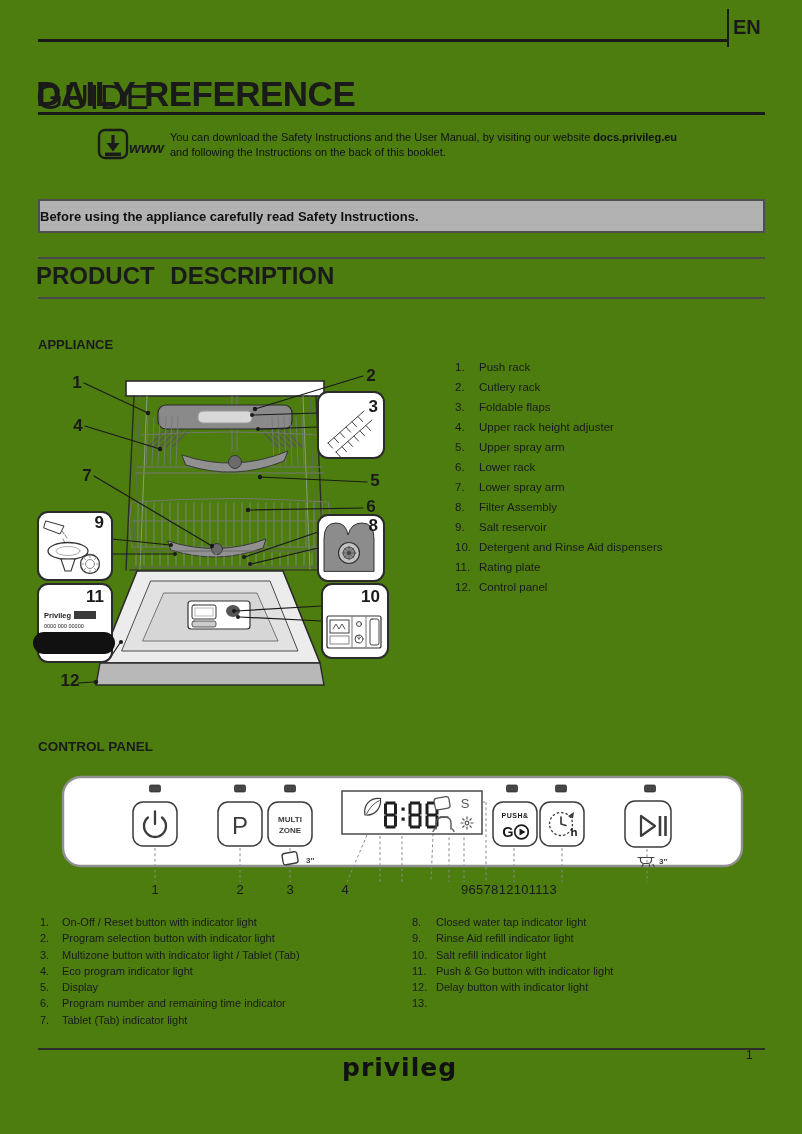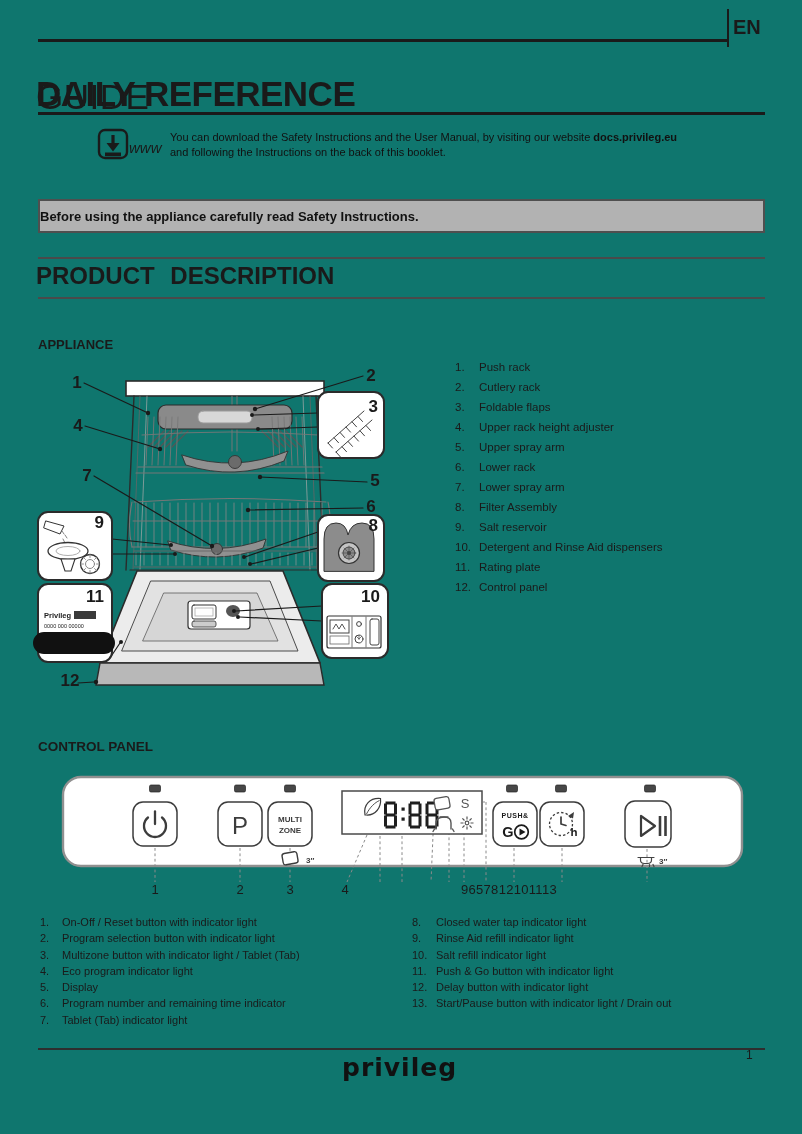--- a/index.html
+++ b/index.html
@@ -1,26 +1,26 @@
 <!DOCTYPE html>
 <html><head>
 <meta charset="utf-8">
 <style>
   html,body{margin:0;padding:0;background:#e8e8e8;}
-  #page{position:relative;width:802px;height:1134px;background:#0f766e;margin:0 auto;
+  #page{position:relative;width:802px;height:1134px;background:#4d7c0f;margin:0 auto;
         font-family:"Liberation Sans",sans-serif;color:#1a1a1a;overflow:hidden;}
   .abs{position:absolute;}
   .rule{position:absolute;background:#1a1a1a;}
   .rule-thin{position:absolute;background:#4a4a4a;}
   .title1{font-size:35px;font-weight:bold;letter-spacing:-0.5px;line-height:35px;margin-top:32px;}
   .title2{font-size:35px;font-weight:normal;letter-spacing:0.5px;line-height:35px;}
   .lang{font-size:20px;font-weight:bold;}
   .dl-text{font-size:11px;line-height:15px;color:#111;}
   .dl-text b{font-weight:bold;}
-  .www{font-size:15px;font-weight:normal;font-style:italic;}
+  .www{font-size:15px;font-weight:bold;font-style:italic;}
   .banner{position:absolute;left:38px;top:199px;width:727px;height:34px;box-sizing:border-box;
           background:#b2b2b2;border:2px solid #4f4f4f;display:flex;align-items:center;justify-content:flex-start;
           font-size:13px;font-weight:bold;color:#111;}
   .h1{font-size:24px;font-weight:bold;word-spacing:9px;letter-spacing:0;}
   .h2{font-size:13px;font-weight:bold;}
   .plist{position:absolute;left:455px;top:361px;font-size:11.5px;}
   .plist .row{height:20px;display:flex;align-items:flex-start;}
   .plist .n{min-width:24px;}
   .legend{position:absolute;font-size:11px;line-height:16.3px;}
   .legend .row{display:flex;}
@@ -462,21 +462,20 @@
     <div class="row">
         <span class="n">11.</span>
         <span>Push &amp; Go button with indicator light</span>
       </div>
     <div class="row">
         <span class="n">12.</span>
         <span>Delay button with indicator light</span>
       </div>
     <div class="row">
         <span class="n">13.</span>
-        <span>Start/Pause button with indicator light / Drain out</span>
       </div>
   </div>
 
   <div class="rule-thin" style="left:38px;top:1048px;width:727px;height:2px;background:#2e2e2e;"></div>
   <div class="abs footer-logo" style="left:342px;top:1053px;">privileg</div>
   <div class="abs pagenum" style="left:746px;top:1048px;">1</div>
 
 </div>
 
 </body></html>

